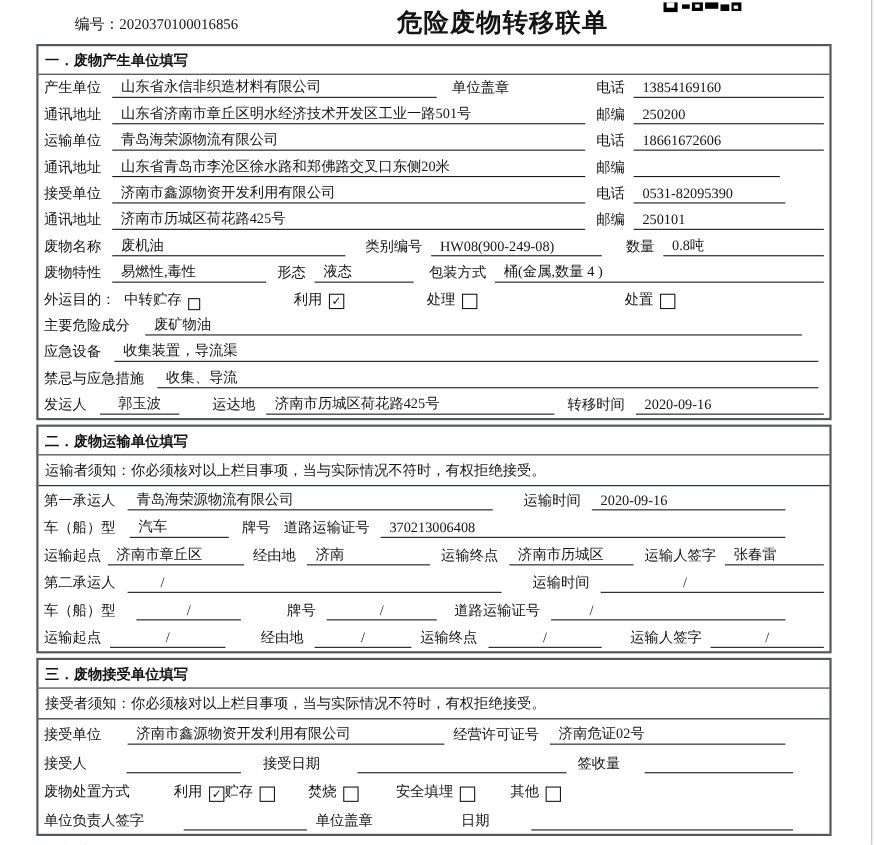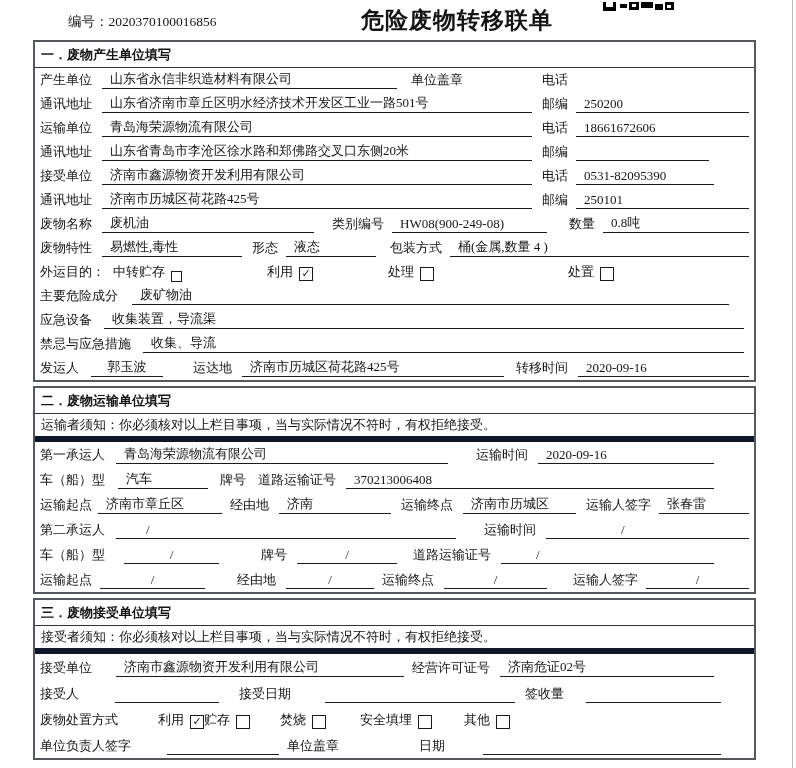--- a/index.html
+++ b/index.html
@@ -12,21 +12,21 @@
   .hdr { position:relative; height:40px;margin-left:28px; }
   .serial { position:absolute; left:40px; top:13px; font-size:13.5px; white-space:nowrap; }
   .title { position:absolute; left:45px; top:5px; width:100%; text-align:center;
            font-family:"Liberation Sans","DejaVu Sans",sans-serif;
            font-size:23px; font-weight:bold; letter-spacing:1px; }
   .qr { position:absolute; left:575px; top:0; }
   .box { margin-left:33px; width:723px; border:2px solid #54575b; box-sizing:border-box; background:#fff; }
   .gap { height:4px; }
   .sec-hdr { font-family:"Liberation Sans","DejaVu Sans",sans-serif; font-weight:bold;
              font-size:13px; padding:4px 6px 3px; border-bottom:1px solid #333; }
-  .notice { border-bottom:6px solid #0f172a; height:28px; display:flex; align-items:center;
+  .notice { border-bottom:1px solid #0f172a; height:28px; display:flex; align-items:center;
             padding:0 6px; box-sizing:border-box; }
   .row { display:flex; align-items:flex-end; box-sizing:border-box;
          height:24px; padding:0 5px 3px 5px; }
   .h25 { height:25px; } .h26 { height:26px; }
   .lbl { white-space:nowrap; }
   .uv { border-bottom:1px solid #1a1a1a; white-space:nowrap; overflow:hidden;
         padding:0 2px 0 8px; box-sizing:border-box; }
   .ctr { text-align:center; padding-left:2px; }
   .flex1 { flex:1; }
   .rg { display:flex; align-items:flex-end; width:207px; margin-left:auto; }
@@ -65,20 +65,21 @@
 <div class="box">
   <div class="sec-hdr">一．废物产生单位填写</div>
 
   <div class="row">
     <span class="lbl" style="width:62px">产生单位</span>
     <span class="uv" style="width:295px">山东省永信非织造材料有限公司</span>
     <span class="lbl" style="margin-left:14px">单位盖章</span>
     <span class="flex1"></span>
     <div class="rg">
       <span class="lbl">电话</span>
+      <span class="uv">13854169160</span>
     </div>
   </div>
 
   <div class="row">
     <span class="lbl" style="width:62px">通讯地址</span>
     <span class="uv flex1" style="margin-right:10px">山东省济南市章丘区明水经济技术开发区工业一路501号</span>
     <div class="rg">
       <span class="lbl">邮编</span>
       <span class="uv">250200</span>
     </div>

